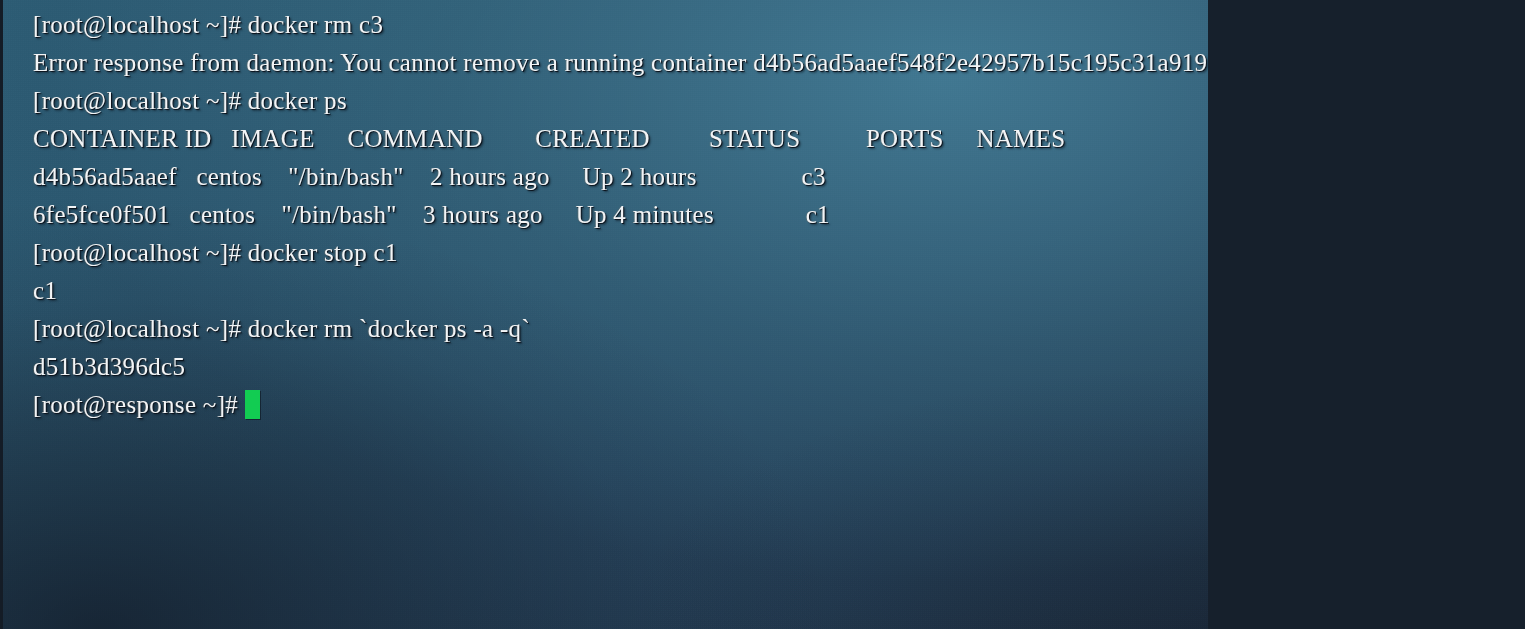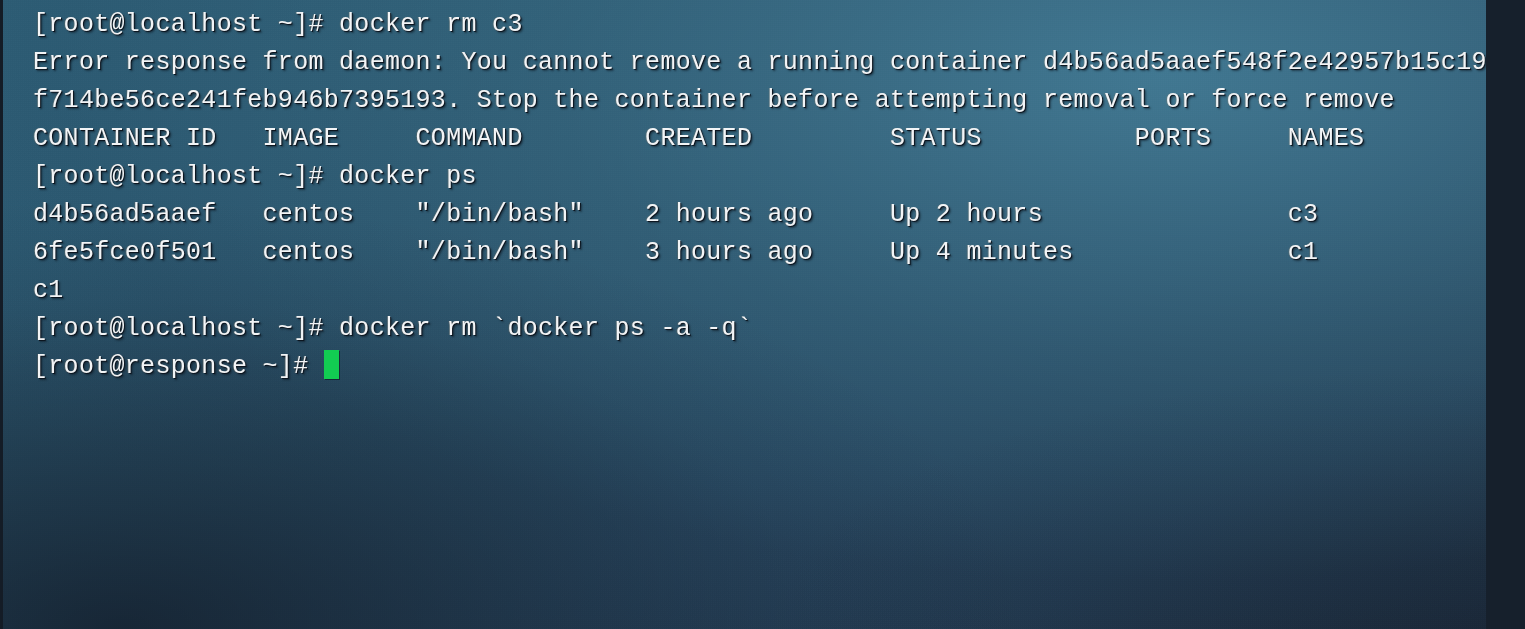--- a/index.html
+++ b/index.html
@@ -4,31 +4,31 @@
 <title>Terminal</title>
 <style>
   html, body {
     margin: 0;
     padding: 0;
     background: #16202c;
   }
 
   #terminal {
     position: relative;
-    width: 1486px;
+    width: 1208px;
     height: 629px;
     overflow: hidden;
     box-sizing: border-box;
     border-left: 3px solid #141c26;
     background-color: #2a5068;
     background-image:
       radial-gradient(ellipse 120% 130% at 78% 12%, rgba(66,122,148,0.95) 0%, rgba(56,106,130,0.55) 34%, rgba(40,76,100,0.12) 62%, rgba(30,58,80,0) 78%),
       linear-gradient(152deg, #2d5e76 0%, #2c5a72 18%, #2a5068 40%, #27455e 62%, #22384e 82%, #1c2838 100%),
       linear-gradient(70deg, #1b2836 0%, rgba(32,56,76,0.45) 22%, rgba(44,88,112,0) 52%);
-    font-family: Liberation Mono, monospace;
+    font-family: Liberation Serif, serif;
   }
 
   
   #noise {
     position: absolute;
     inset: 0;
     pointer-events: none;
     opacity: 0.16;
     background-image:
       repeating-linear-gradient(0deg, rgba(255,255,255,0.035) 0px, rgba(255,255,255,0.035) 1px, rgba(0,0,0,0.035) 1px, rgba(0,0,0,0.035) 2px),
@@ -83,39 +83,40 @@
 <body>
 
 <div id="terminal">
 
   <div id="screen">
 
     <div class="line">[root@localhost ~]# docker rm c3</div>
 
     <div class="line">Error response from daemon: You cannot remove a running container d4b56ad5aaef548f2e42957b15c195c31a919</div>
 
-    <div class="line">f714be56ce241feb946b7395193. Stop the container before attempting removal or force remove</div>
+
+    <div class="line">[root@localhost ~]# docker ps</div>
 
     <div class="line">CONTAINER ID   IMAGE     COMMAND        CREATED         STATUS          PORTS     NAMES</div>
-
-    <div class="line">[root@localhost ~]# docker ps</div>
 
     <div class="line">d4b56ad5aaef   centos    "/bin/bash"    2 hours ago     Up 2 hours                c3</div>
 
     <div class="line">6fe5fce0f501   centos    "/bin/bash"    3 hours ago     Up 4 minutes              c1</div>
 
 
 
+    <div class="line">[root@localhost ~]# docker stop c1</div>
 
     <div class="line">c1</div>
 
     <div class="line">[root@localhost ~]# docker rm `docker ps -a -q`</div>
 
 
 
+    <div class="line">d51b3d396dc5</div>
 
     <div class="line" id="cursor-line"><span>[root@response ~]#</span><span> </span><span class="cursor-block"></span></div>
 
   </div>
 
   <div id="noise"></div>
   <div id="vignette"></div>
 
 </div>
 

